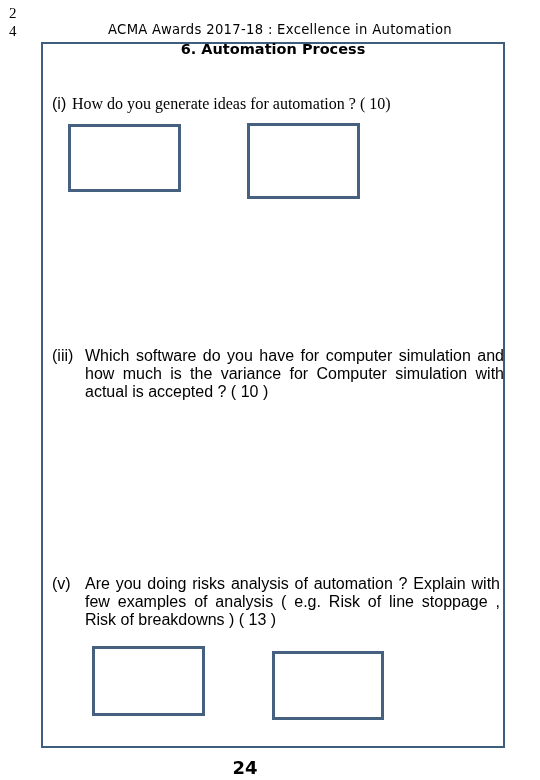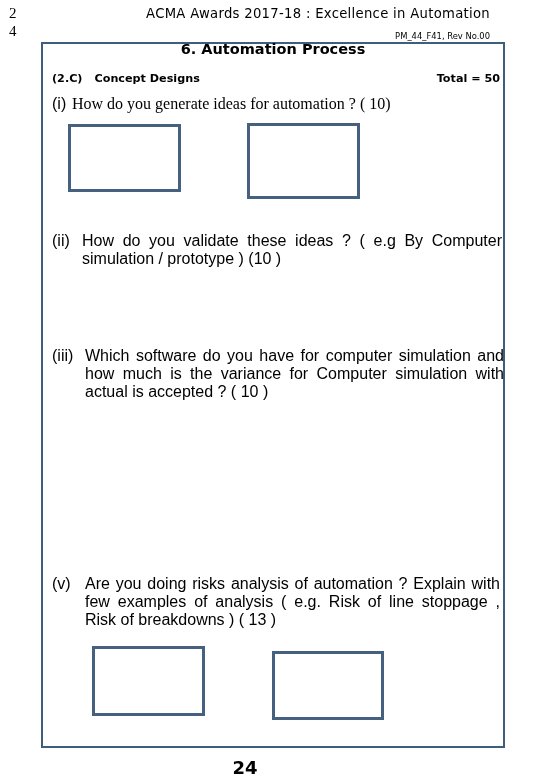--- a/index.html
+++ b/index.html
@@ -26,23 +26,23 @@
     font-size: 15px;
     line-height: 18px;
     color: #000;
   }
   #margin-digits div { text-align: left; }
 
   
   #doc-header {
     position: absolute;
     left: 70px;
-    top: 6px;
+    top: 22px;
     width: 420px;
-    text-align: right;
+    text-align: center;
   }
   #header-title {
     font-family: "DejaVu Sans", sans-serif;
     font-size: 13.2px;
     letter-spacing: 0.3px;
     color: #000;
     white-space: nowrap;
   }
   #header-subtitle {
     font-family: "DejaVu Sans", sans-serif;
@@ -151,40 +151,29 @@
 </div>
 
 <div id="doc-header">
   <div id="header-title">ACMA  Awards  2017-18 : Excellence in Automation</div>
   <div id="header-subtitle">PM_44_F41, Rev No.00</div>
 </div>
 
 <div id="exam-frame">
   <div id="frame-content">
 
-    <div id="subsection-row">
-      <span id="subsection-left">
-        <span>(2.C)</span>
-        <span>Concept Designs</span>
-      </span>
-      <span>Total  = 50</span>
-    </div>
 
     <div class="q-block" style="left:9px; top:51px; width:450px;">
       <span class="q-label" style="width:20px;">(i)</span>
       <span class="q-text" style="text-align:left;font-family:Liberation Serif, serif;">How  do you  generate  ideas  for  automation ? ( 10)</span>
     </div>
 
     <div class="answer-box" style="left:25px; top:80px; width:113px; height:68px;"></div>
     <div class="answer-box" style="left:204px; top:79px; width:113px; height:76px;"></div>
 
-    <div class="q-block" style="left:9px; top:188px; width:450px;">
-      <span class="q-label" style="width:30px;">(ii)</span>
-      <span class="q-text">How  do  you  validate  these  ideas ?  ( e.g By  Computer  simulation /  prototype ) (10 )</span>
-    </div>
 
     <div class="q-block" style="left:9px; top:303px; width:452px;">
       <span class="q-label" style="width:33px;">(iii)</span>
       <span class="q-text">Which  software  do  you  have   for computer  simulation  and  how  much  is  the  variance   for Computer  simulation  with  actual is  accepted ? ( 10 )</span>
     </div>
 
 
     <div class="q-block" style="left:9px; top:531px; width:448px;">
       <span class="q-label" style="width:33px;">(v)</span>
       <span class="q-text">Are  you  doing risks analysis  of  automation ?  Explain  with  few  examples  of  analysis  ( e.g. Risk  of  line  stoppage ,  Risk of    breakdowns ) ( 13 )</span>

